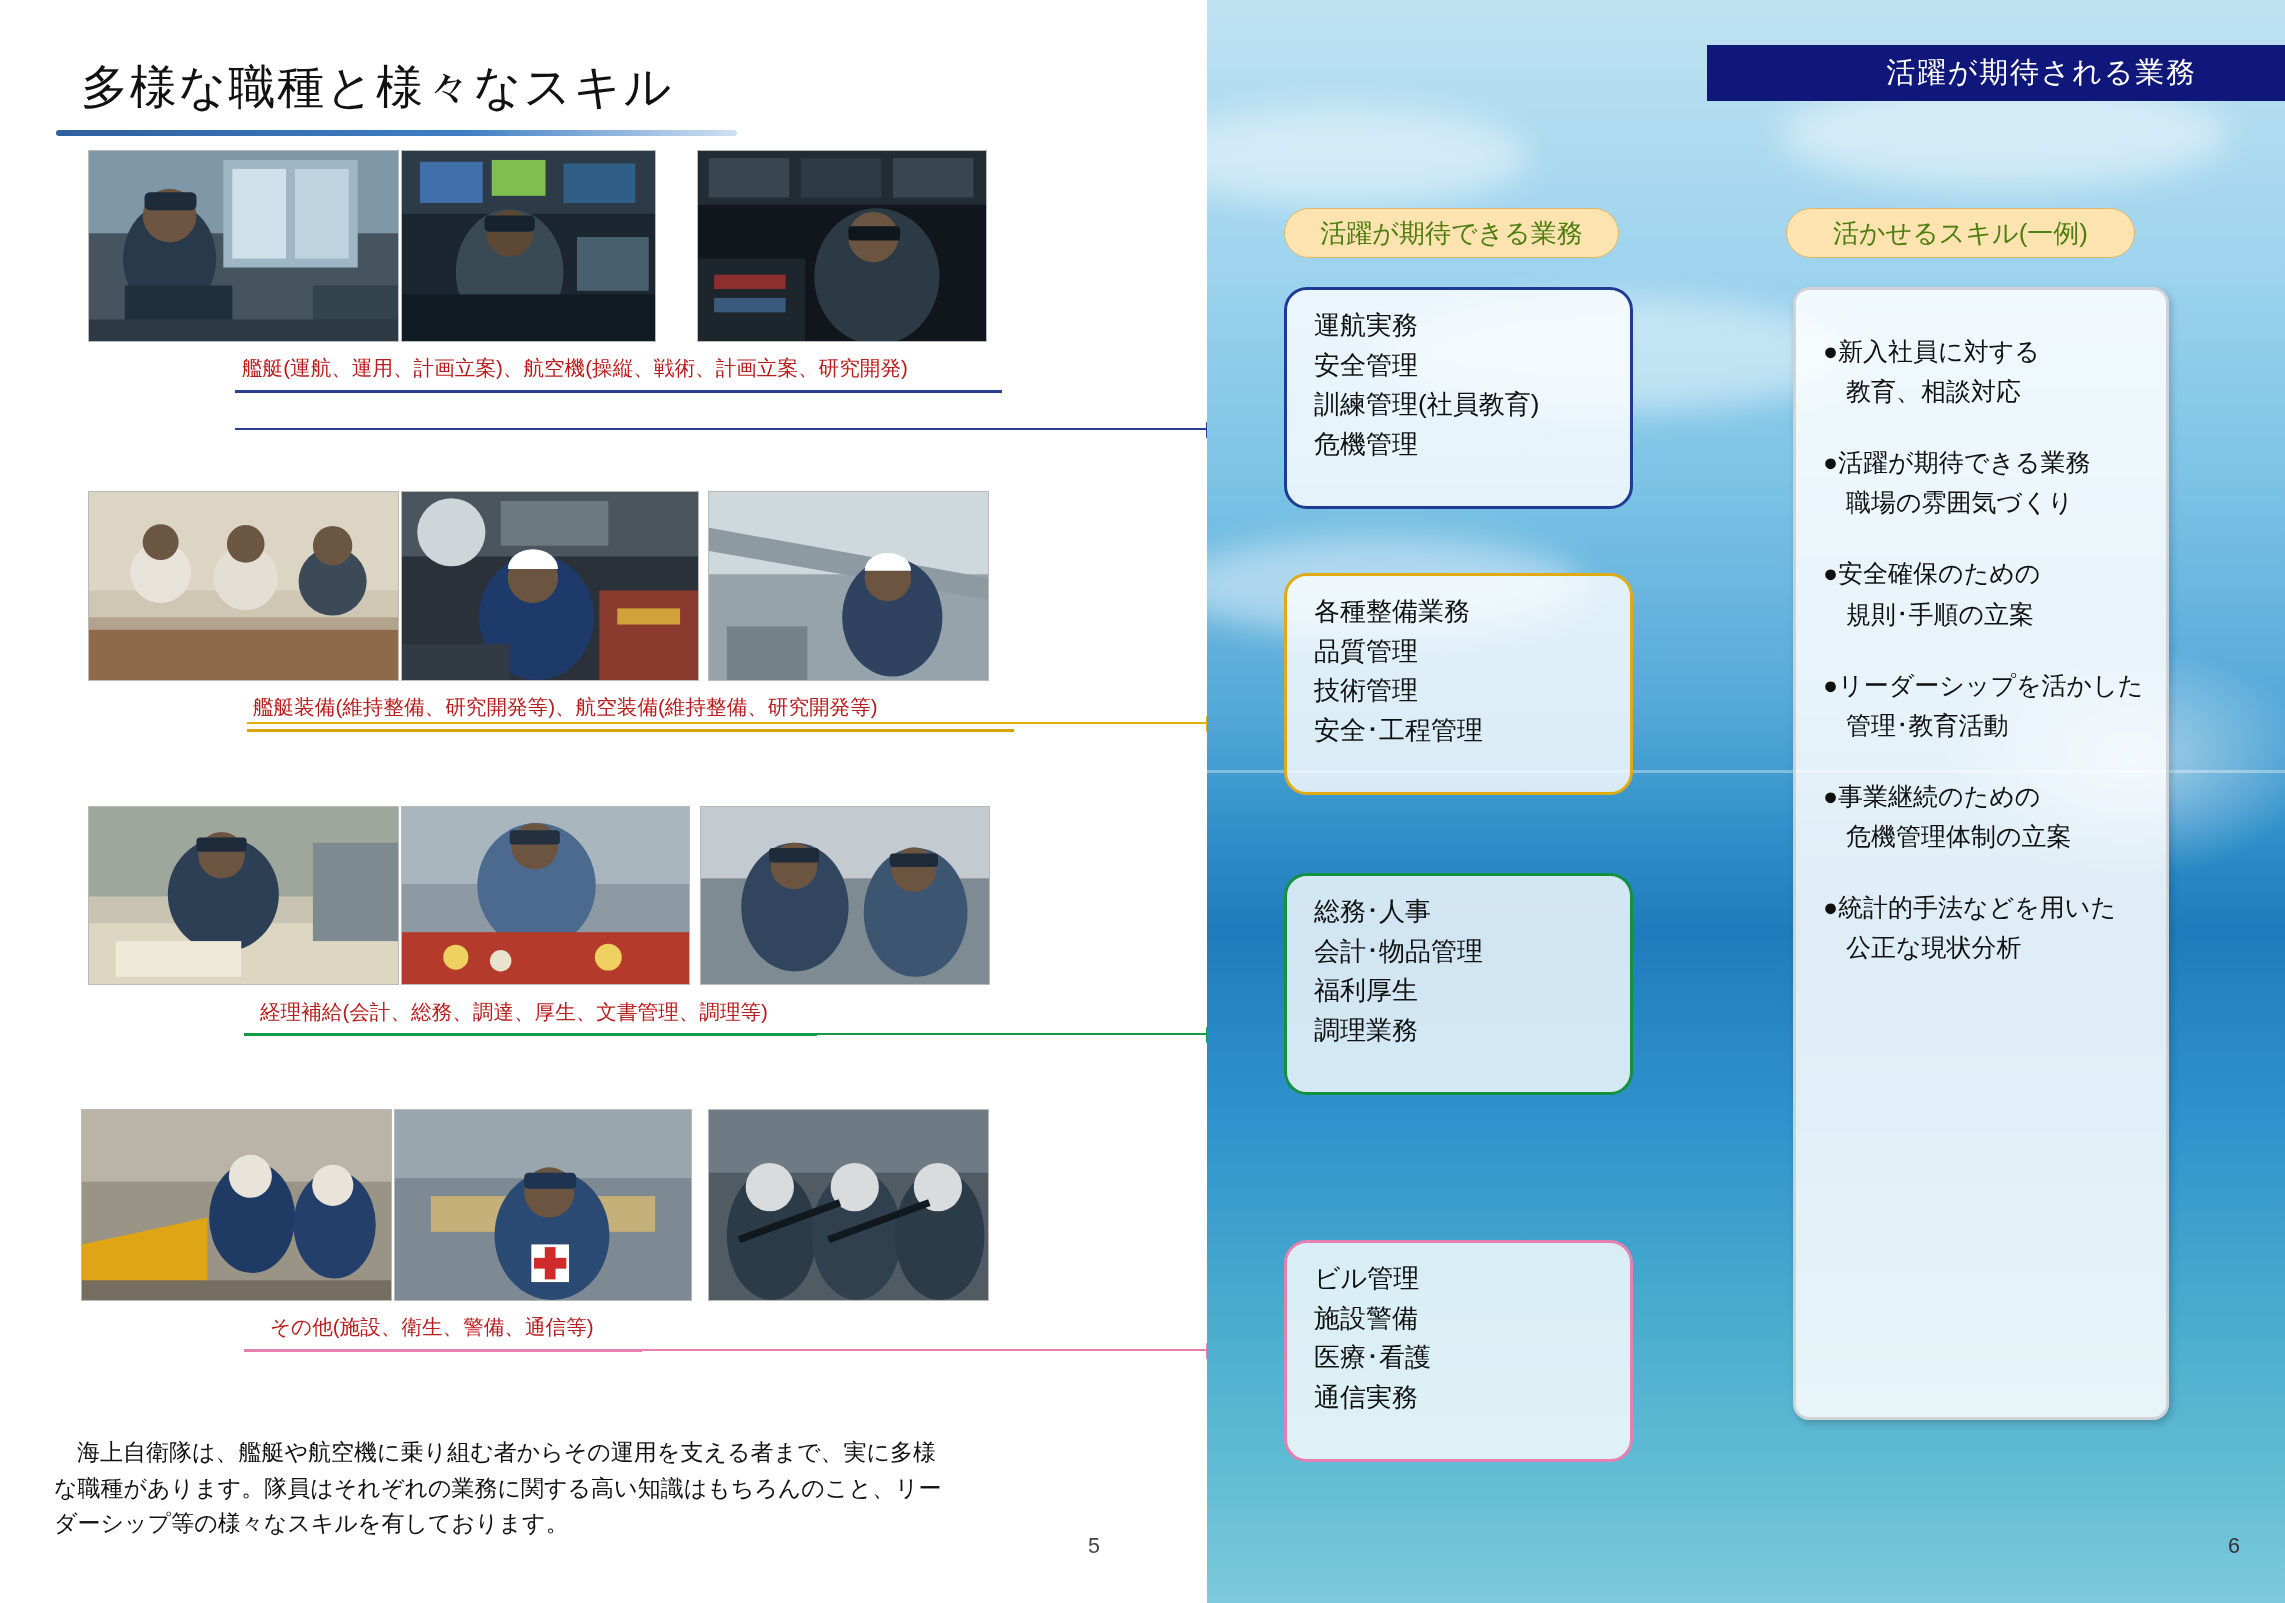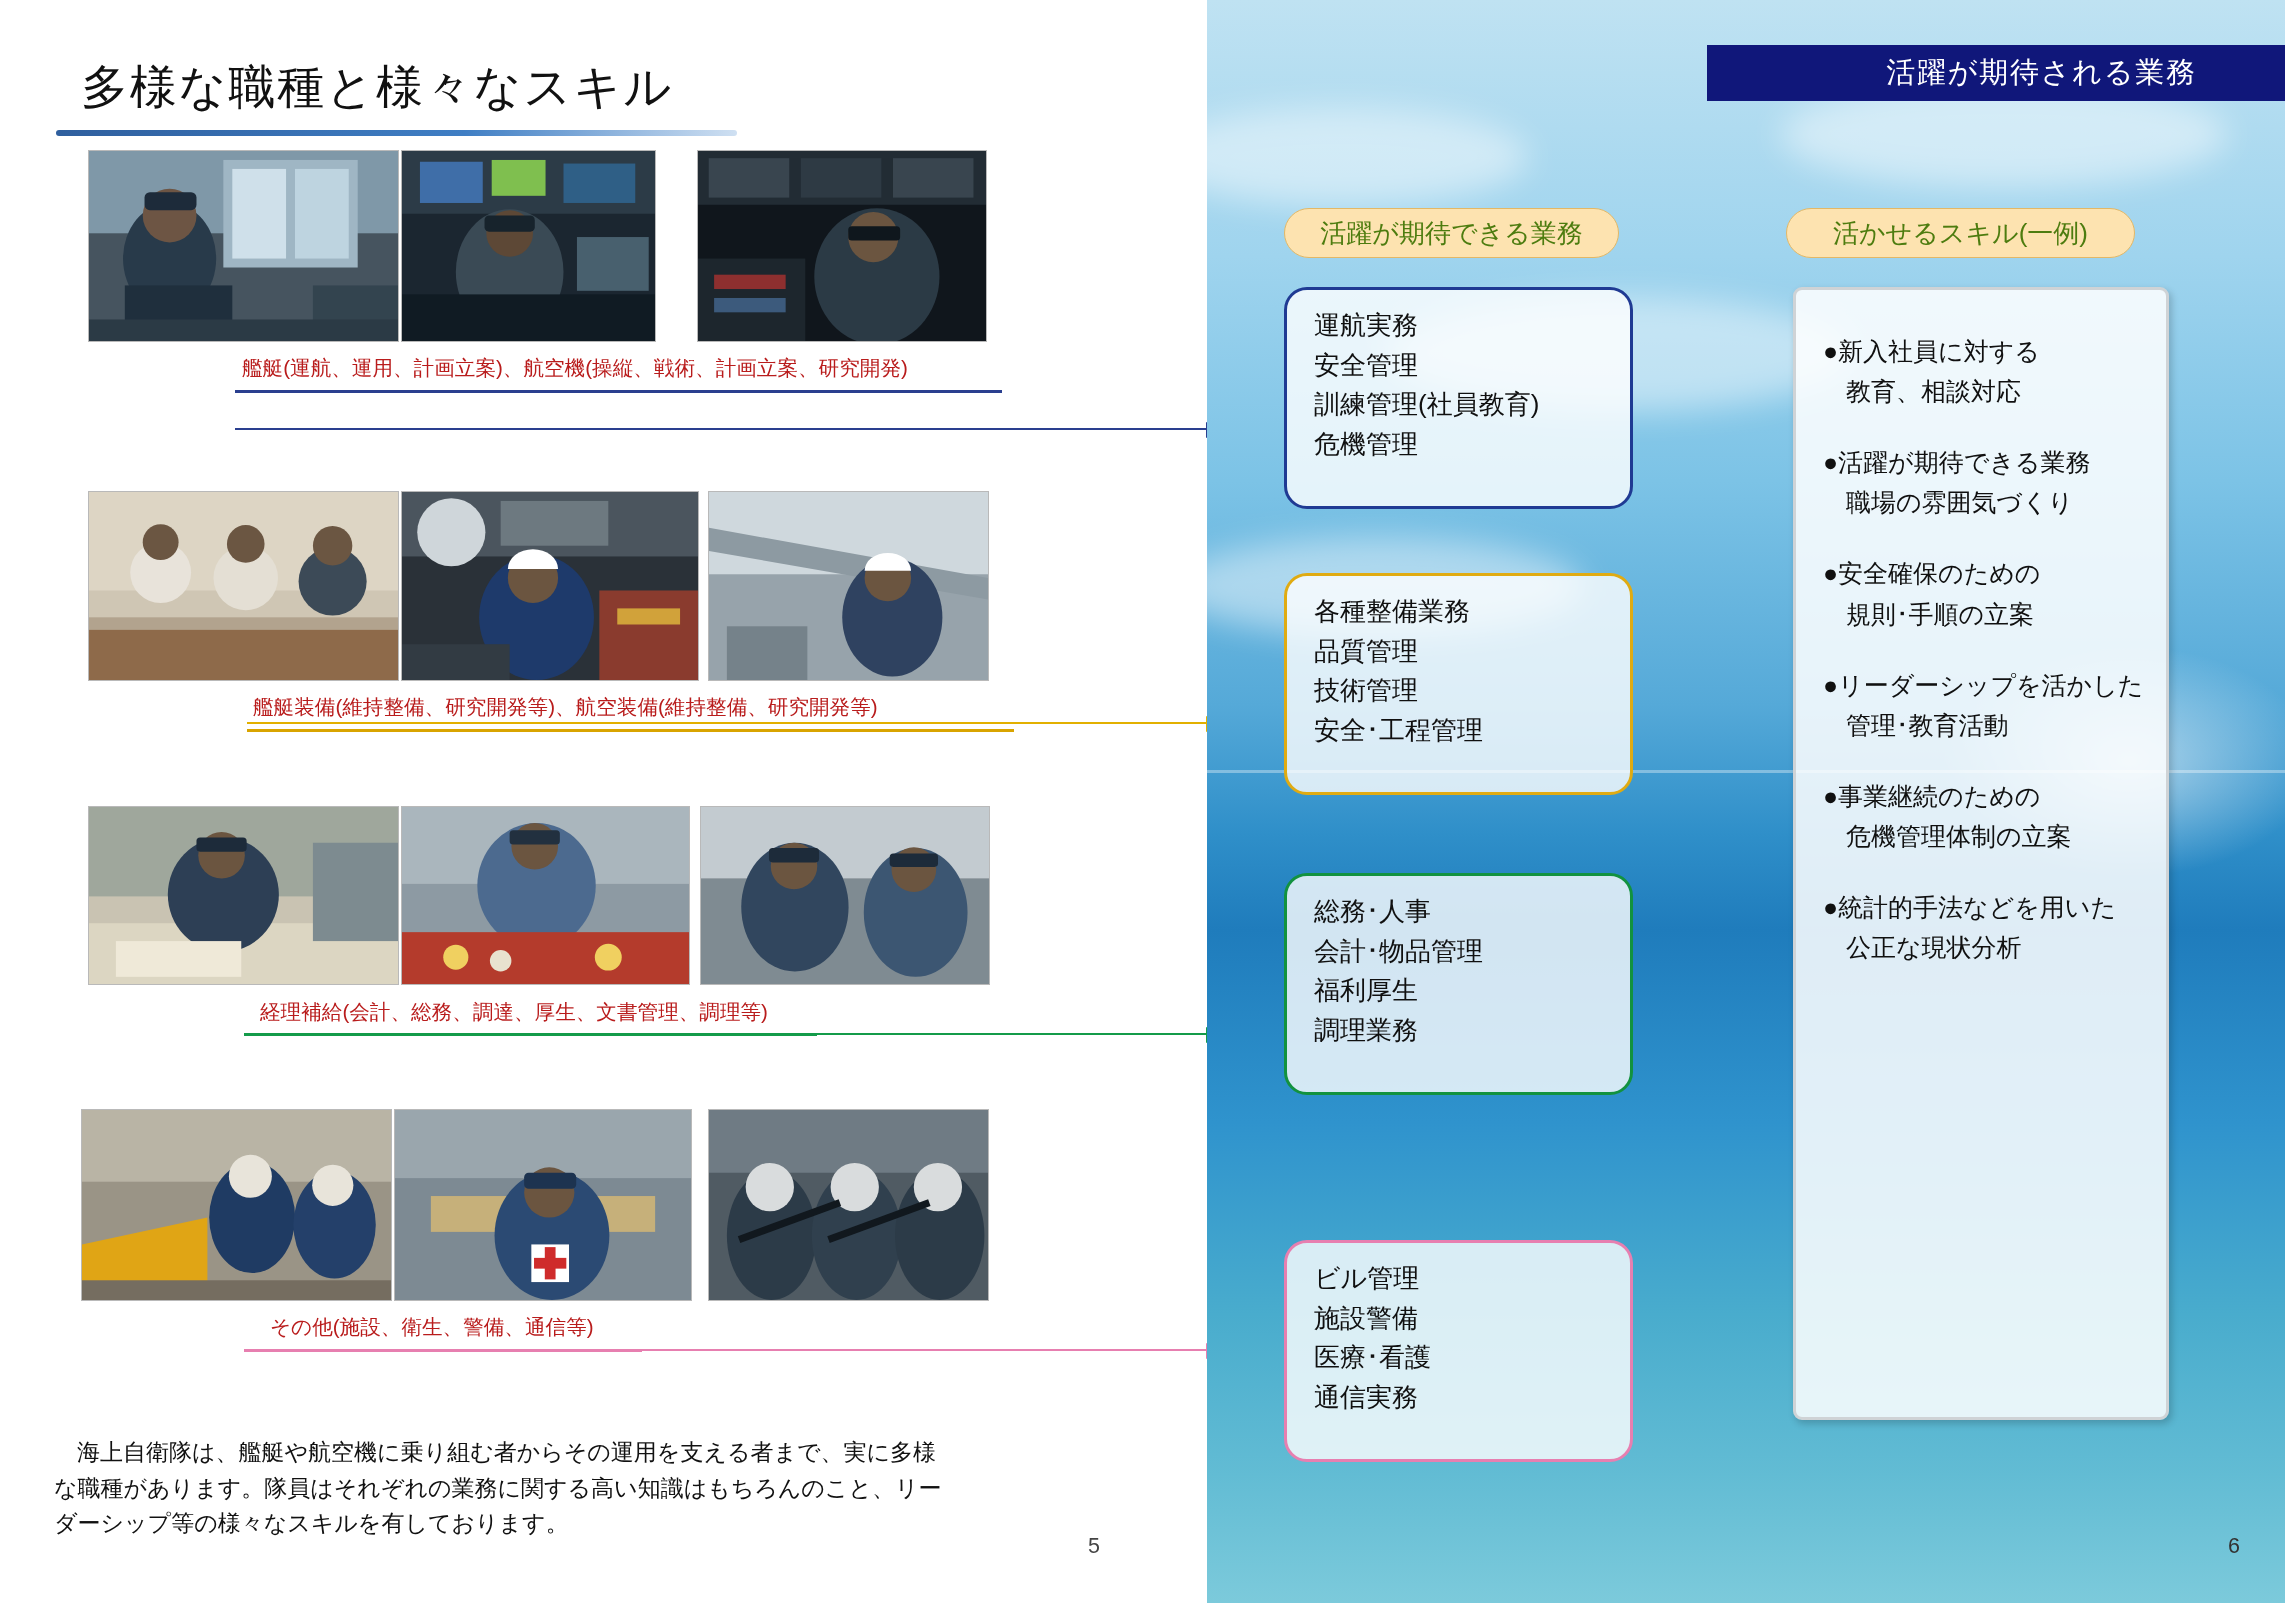--- a/index.html
+++ b/index.html
@@ -201,21 +201,21 @@
     color: #101010;
     white-space: nowrap;
   }
 
   .skills-box {
     position: absolute;
     left: 586px;
     top: 287px;
     width: 376px;
     height: 1133px;
-    border-radius: 9px;
+    border-radius: 16px;
     border: 3.6px solid #cfd3d6;
     background: rgba(255,255,255,0.86);
     box-sizing: border-box;
     padding: 45px 16px 18px 27px;
     box-shadow: 2.7px 3.6px 7.2px rgba(0,0,0,0.18);
   }
   .skill-item {
     margin-bottom: 38px;
   }
   .skill-item .l1 {

